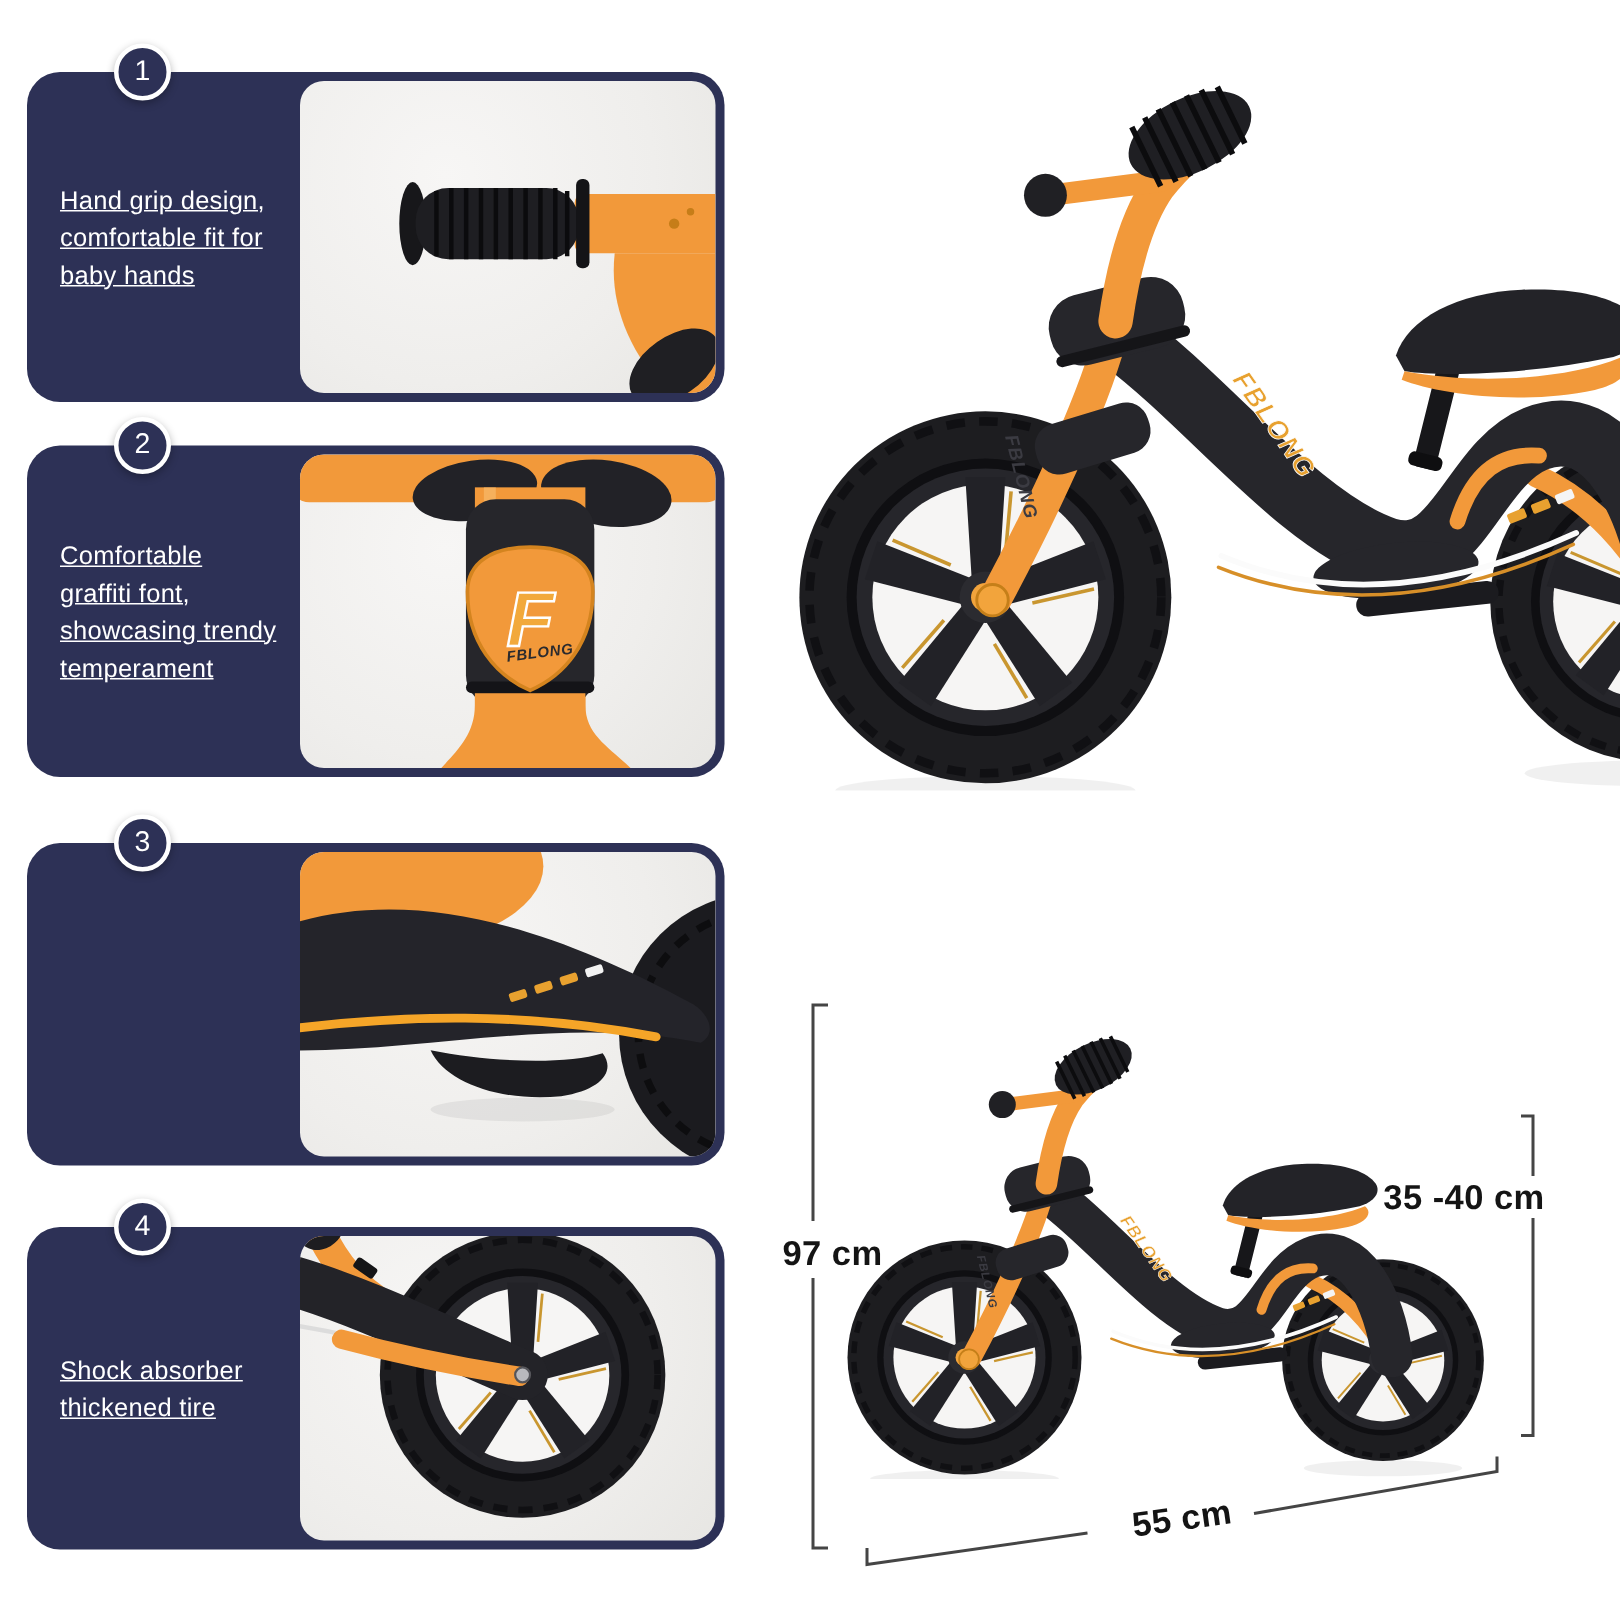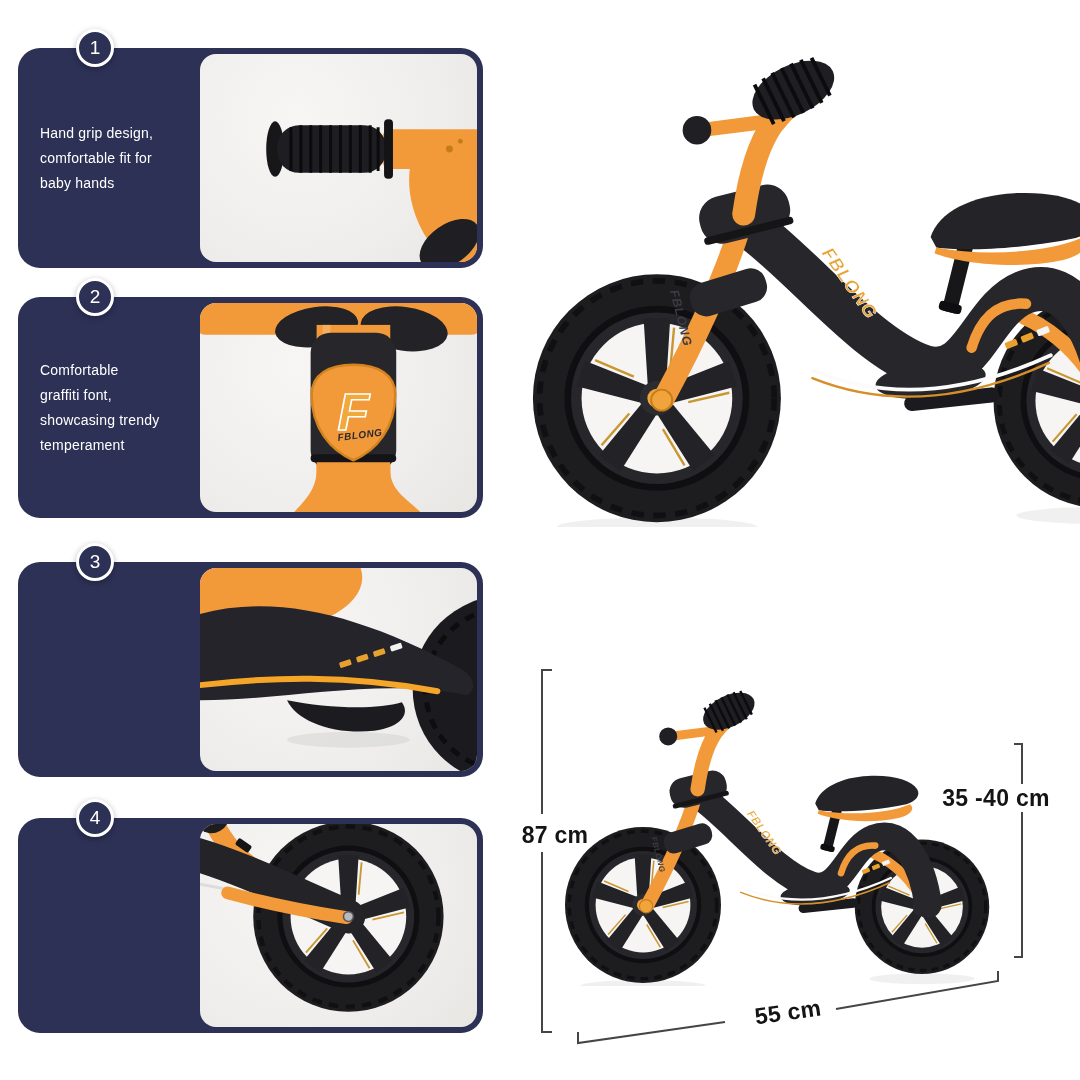--- a/index.html
+++ b/index.html
@@ -14,36 +14,36 @@
   .card{position:absolute;left:18px;width:465px;background:var(--navy);border-radius:22px;}
   #card-1{top:48px;height:220px;}
   #card-2{top:297px;height:221px;}
   #card-3{top:562px;height:215px;}
   #card-4{top:818px;height:215px;}
   .badge{position:absolute;left:58px;top:-19px;width:32px;height:32px;border-radius:50%;
     background:var(--navy);border:3px solid #fff;box-shadow:0 2px 6px rgba(0,0,0,.3);
     color:#fff;display:flex;align-items:center;justify-content:center;
     font-size:19px;font-weight:500;z-index:3;}
   .card-text{position:absolute;left:22px;top:0;bottom:0;width:160px;display:flex;align-items:center;
-    color:#fff;font-size:14px;line-height:25px;letter-spacing:.2px;white-space:pre-line;}
+    color:#fff;font-size:17px;line-height:25px;letter-spacing:.2px;white-space:pre-line;text-decoration:underline;}
   .photo{position:absolute;left:182px;top:6px;right:6px;bottom:6px;border-radius:16px;overflow:hidden;
     background:radial-gradient(circle at 35% 30%, #f7f6f5 0%, #efeeec 60%, #e7e6e3 100%);}
   .photo svg{position:absolute;left:0;top:0;width:100%;height:100%;}
 
   
   #hero-photo{position:absolute;left:490px;top:31px;width:763px;height:496px;}
   #mini-bike{position:absolute;left:538px;top:674px;width:480px;height:312px;}
   #hero-photo svg,#mini-bike svg{width:100%;height:100%;display:block;}
 
   
   #dim-lines{position:absolute;left:0;top:0;width:1080px;height:1080px;pointer-events:none;}
   .dim-label{position:absolute;font-weight:700;font-size:23px;color:var(--label);
     letter-spacing:.3px;text-align:center;}
   #dim-height{left:495px;top:822px;width:120px;}
-  #dim-seat{left:920px;top:785px;width:152px;}
+  #dim-seat{left:900px;top:785px;width:152px;}
   #dim-length{left:736px;top:999px;width:104px;transform:rotate(-8deg);}
 
   
   .f-orange{fill:var(--orange);} .s-orange{stroke:var(--orange);}
   .brand-lg{font:italic 700 19px "Liberation Sans",sans-serif;fill:var(--gold);stroke:#ffffff;stroke-width:.5;letter-spacing:1px;text-anchor:middle;}
   .brand-sm{font:italic 700 13px "Liberation Sans",sans-serif;fill:#3b3b42;letter-spacing:1px;text-anchor:middle;}
   .brand-badge{font:italic 700 10px "Liberation Sans",sans-serif;fill:#2b2b2e;letter-spacing:.5px;text-anchor:middle;}
   .graffiti{font:italic 700 52px "Liberation Sans",sans-serif;fill:#f2a93b;stroke:#ffffff;stroke-width:1.6;text-anchor:middle;}
 </style>
 </head>
@@ -214,20 +214,22 @@
         <ellipse cx="150" cy="176" rx="62" ry="8" fill="#000" opacity="0.06"></ellipse>
         <path d="M 88,136 C 128,144 178,146 204,138 C 213,150 203,163 176,167 C 136,171 98,158 88,136 Z" fill="#1c1c20"></path>
       </svg>
     </div>
   </div>
 
   <div class="card" id="card-4">
     <div class="badge">
         <span>4</span>
       </div>
+    <div class="card-text">Shock absorber
+thickened tire</div>
     <div class="photo">
       <svg viewBox="0 0 280 210" preserveAspectRatio="xMidYMid slice">
         <use href="#wheel" transform="translate(150,96) scale(0.74)"></use>
         <path d="M 10,-8 C 20,15 32,32 52,46" class="s-orange" stroke-width="20" fill="none" stroke-linecap="round"></path>
         <g transform="translate(14,-2) rotate(-30)">
             <ellipse rx="16" ry="13" fill="#1d1d20"></ellipse>
           </g>
         <g transform="translate(44,24) rotate(35)">
             <rect x="-8" y="-4" width="16" height="8" rx="2" fill="#151517"></rect>
           </g>
@@ -250,17 +252,17 @@
         <use href="#bike"></use>
       </svg>
   </div>
 
   <svg id="dim-lines">
     <path d="M 552,670 L 542,670 L 542,814 M 542,852 L 542,1032 L 552,1032" stroke="#454545" stroke-width="2" fill="none"></path>
     <path d="M 1014,744 L 1022,744 L 1022,784 M 1022,812 L 1022,957 L 1014,957" stroke="#454545" stroke-width="2" fill="none"></path>
     <path d="M 578,1032 L 578,1043 L 725,1022 M 836,1009 L 998,981 L 998,971" stroke="#454545" stroke-width="2" fill="none"></path>
   </svg>
 
-  <div class="dim-label" id="dim-height">87 cm</div>
+  <div class="dim-label" id="dim-height">97 cm</div>
   <div class="dim-label" id="dim-seat">35 -40 cm</div>
   <div class="dim-label" id="dim-length">55 cm</div>
 
 </div>
 
 </body></html>

